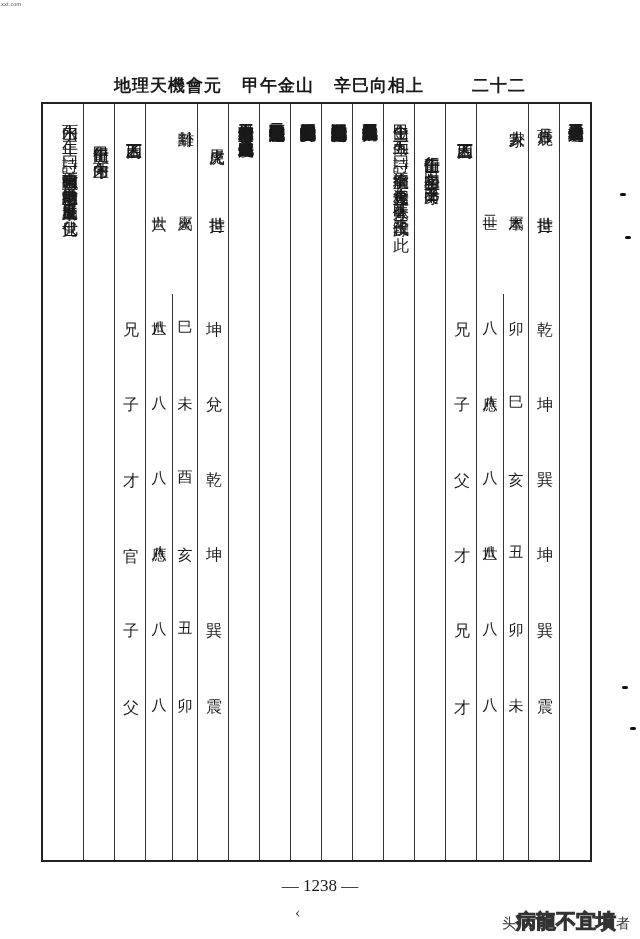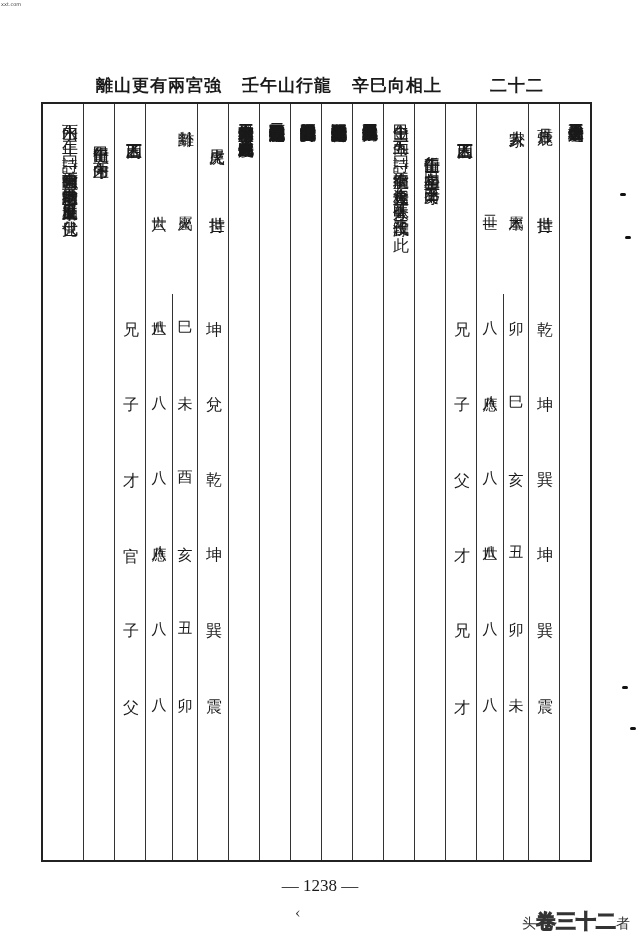--- a/index.html
+++ b/index.html
@@ -54,22 +54,22 @@
   }
   .watermark-bottom small { font-size: 14px; color: #333; -webkit-text-stroke: 0; font-weight: normal; }
   .hole { position: absolute; width: 6px; height: 3px; background: #111; border-radius: 2px; }
 </style>
 </head>
 <body>
 
 <div class="watermark-top">xxt.com</div>
 
 <div class="header">
-  <span>離山更有兩宮強</span>
-  <span>壬午山行龍</span>
+  <span>地理天機會元</span>
+  <span>甲午金山</span>
   <span>辛巳向相上</span>
   <span class="h-page">二十二</span>
 </div>
 
 <div class="grid">
 
   <div class="col c30">之任三子均發忌金度中不去大凶</div>
 
   <div class="col c30 tcol">
     <div class="tcell" style="top:12px">
@@ -228,14 +228,14 @@
 </div>
 
 <div class="hole" style="left:620px;top:193px"></div>
 <div class="hole" style="left:625px;top:236px"></div>
 <div class="hole" style="left:622px;top:686px"></div>
 <div class="hole" style="left:630px;top:727px"></div>
 
 <div class="pagenum">— 1238 —</div>
 <div class="pagenum-mark">‹</div>
 <div class="watermark-bottom">
-  <small>头</small><span>卷三十二</span><small>者</small>
+  <small>头</small><span>病龍不宜墳</span><small>者</small>
 </div>
 
 </body></html>

